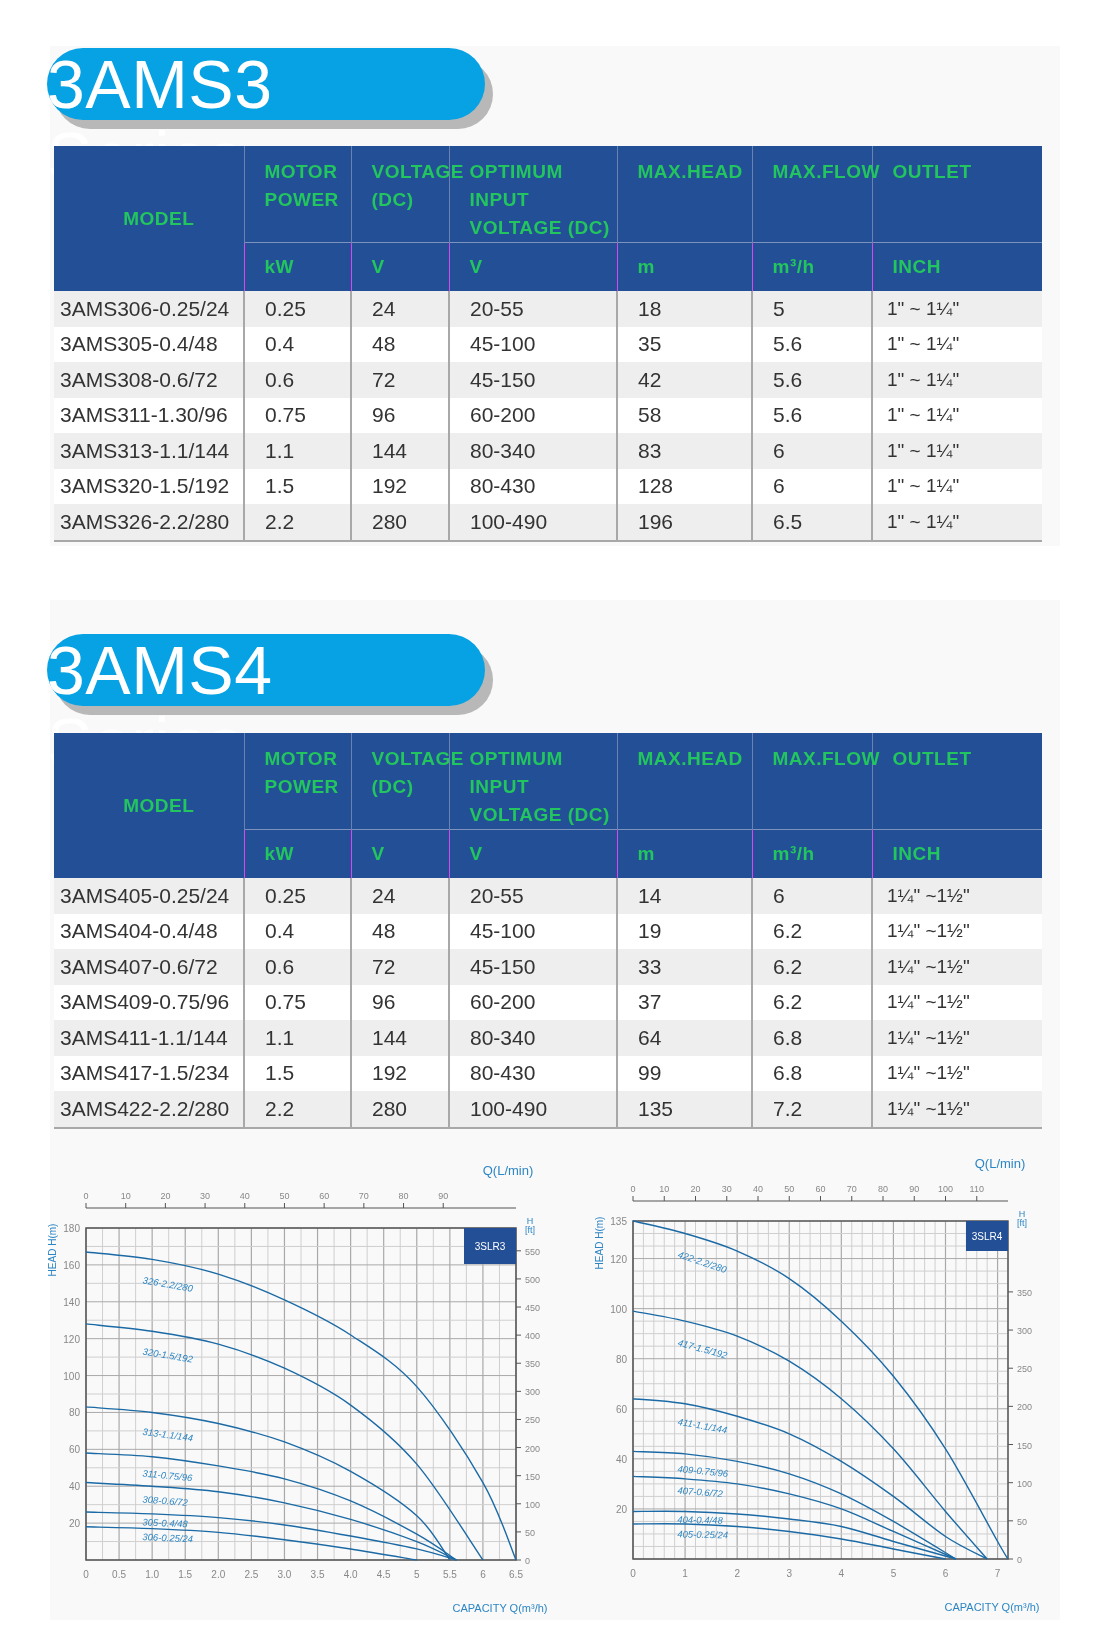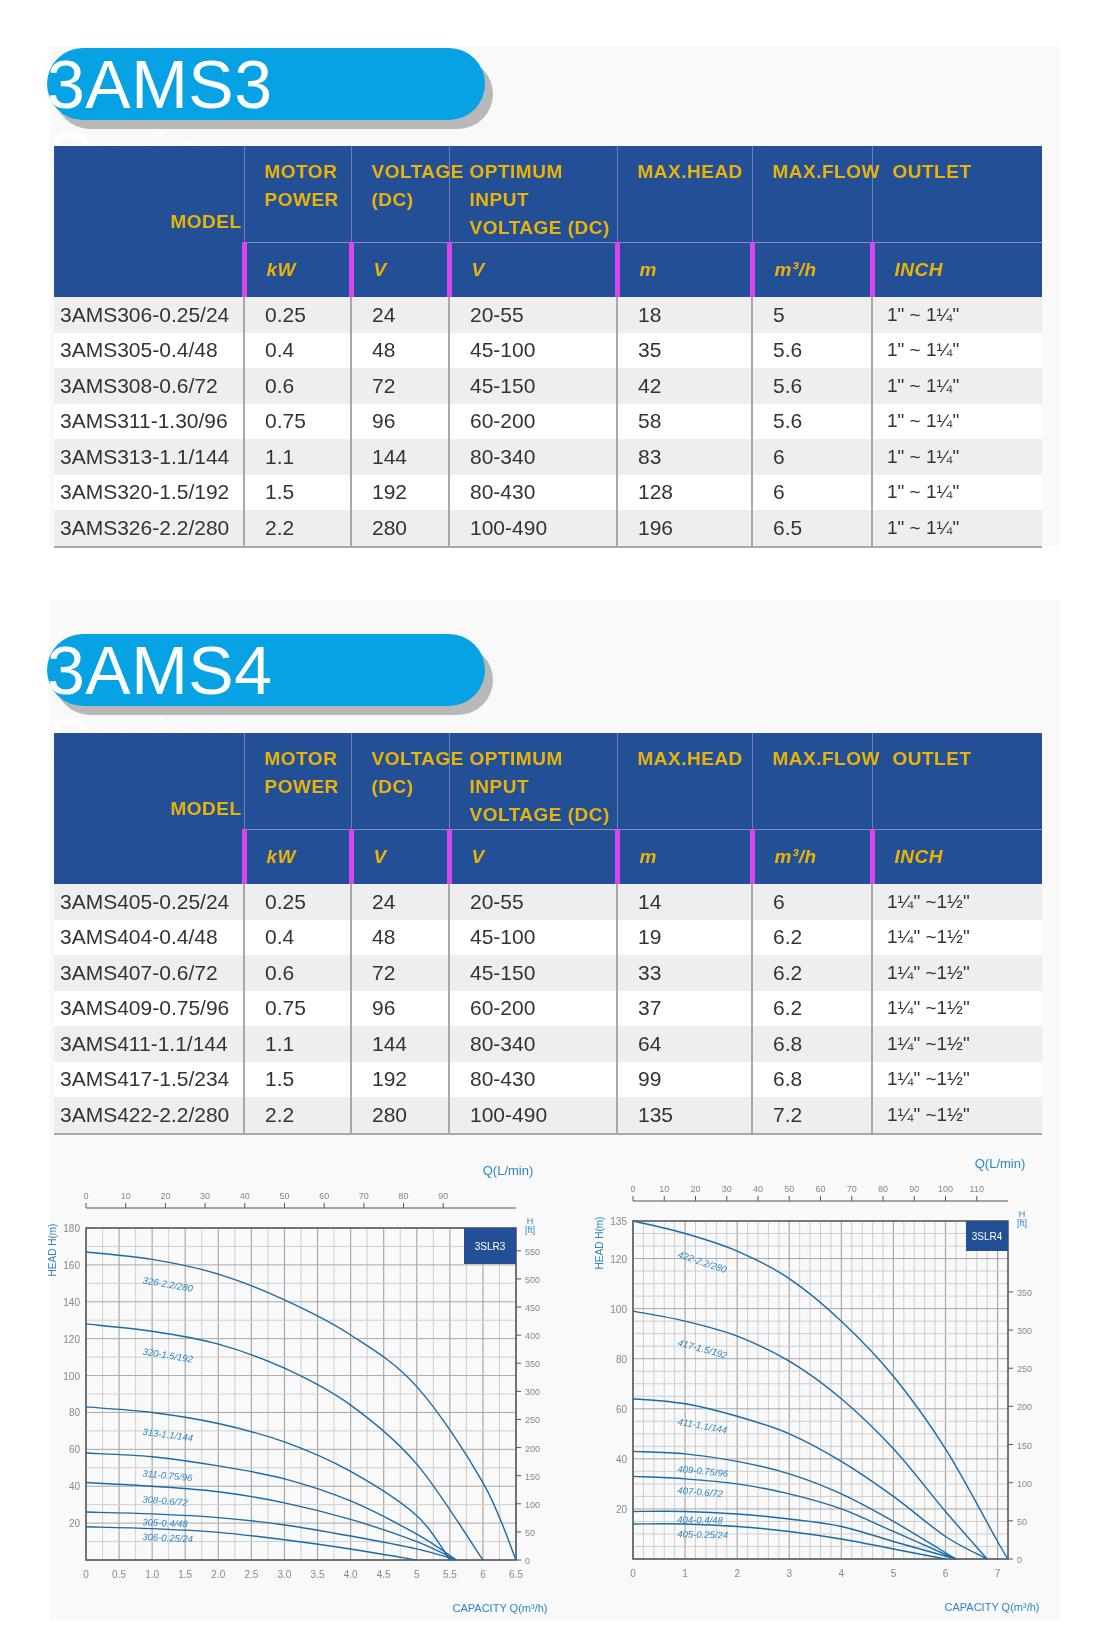--- a/index.html
+++ b/index.html
@@ -1,25 +1,25 @@
 <!DOCTYPE html>
 <html><head>
 <meta charset="utf-8">
 <style>
   html, body { margin:0; padding:0; background:#ffffff; }
   body { width:1103px; height:1649px; position:relative; overflow:hidden; font-family:"Liberation Sans", sans-serif; color:#333; }
   .panel-bg { position:absolute; left:50px; width:1010px; background:#f9f9f9; }
   .pill-shadow { position:absolute; height:70px; width:438px; background:#b8b8b8; border-radius:36px; }
   .pill { position:absolute; height:72px; width:438px; background:#06a2e4; border-radius:36px; color:#fff; font-size:68px; line-height:72px; text-align:left; box-sizing:border-box; padding-right:14px; letter-spacing:0.5px; }
   table.spec { position:absolute; left:54px; width:988px; border-collapse:collapse; table-layout:fixed; }
-  table.spec thead th { background:#234f96; color:#eab308; font-family:"Liberation Sans Narrow","Liberation Sans", sans-serif; font-weight:bold; font-size:19px; text-align:left; vertical-align:middle; padding:0 0 0 20px; letter-spacing:0.5px; transform-origin:left center; }
-  table.spec thead th.model { text-align:right; }
+  table.spec thead th { background:#234f96; color:#22c55e; font-family:"Liberation Sans Narrow","Liberation Sans", sans-serif; font-weight:bold; font-size:19px; text-align:left; vertical-align:middle; padding:0 0 0 20px; letter-spacing:0.5px; transform-origin:left center; }
+  table.spec thead th.model { text-align:center; }
   table.spec thead tr.top th { height:70px; vertical-align:top; padding-top:12px; line-height:28px; border-left:1px solid #6a82b0; }
   table.spec thead tr.top th.model { vertical-align:middle; padding-top:0; border-left:none; }
-  table.spec thead tr.unit th { height:54px; border-left:5px solid #d946ef; border-top:1px solid #7d93bb;font-style:italic; }
+  table.spec thead tr.unit th { height:48px; border-left:1px solid #d946ef; border-top:1px solid #7d93bb; }
   table.spec tbody td { height:35.5px; font-size:21px; color:#333; padding:0 0 0 20px; border-left:2px solid #a8a8a8; white-space:nowrap; }
   table.spec tbody td:first-child { border-left:none; padding-left:6px; }
   table.spec tbody tr:nth-child(odd) td { background:#eeeeee; }
   table.spec tbody tr:nth-child(even) td { background:#ffffff; }
   table.spec tbody tr:last-child td { border-bottom:2px solid #a8a8a8; }
   table.spec tbody td.outlet { padding-left:14px; font-size:19px; }
   .chart { position:absolute; }
   svg text { font-family:"Liberation Sans", sans-serif; }
 </style>
 </head>

